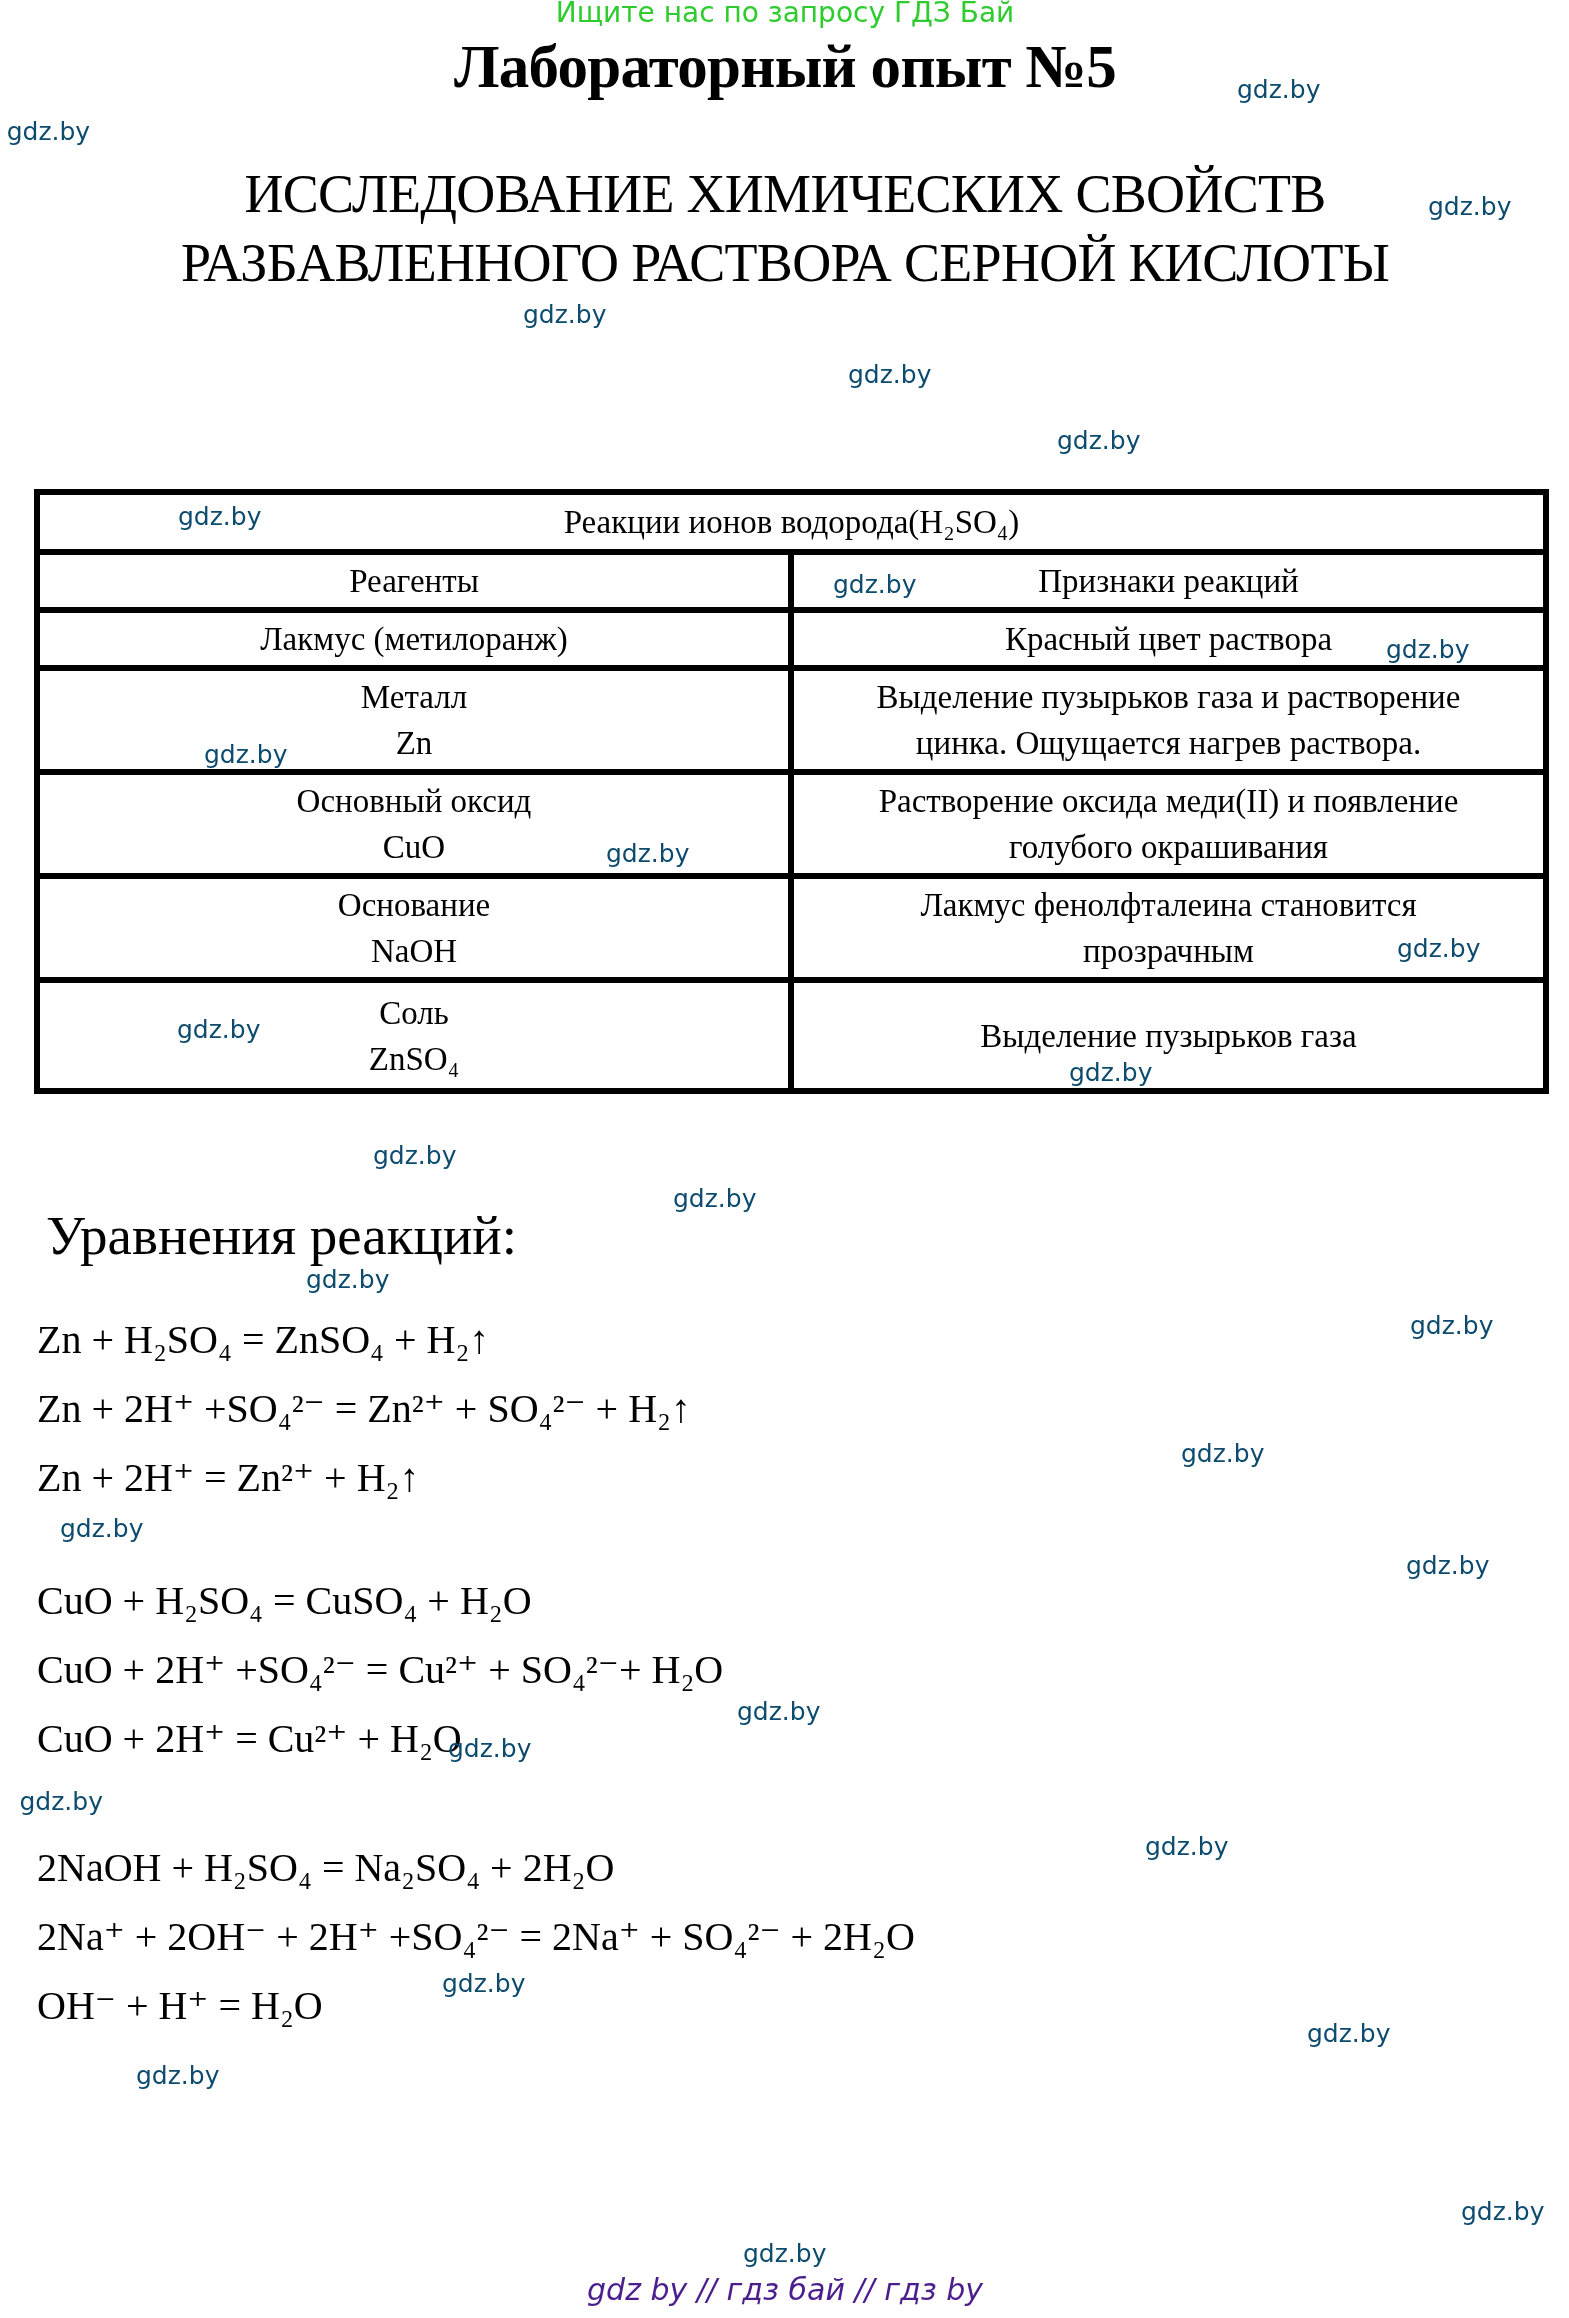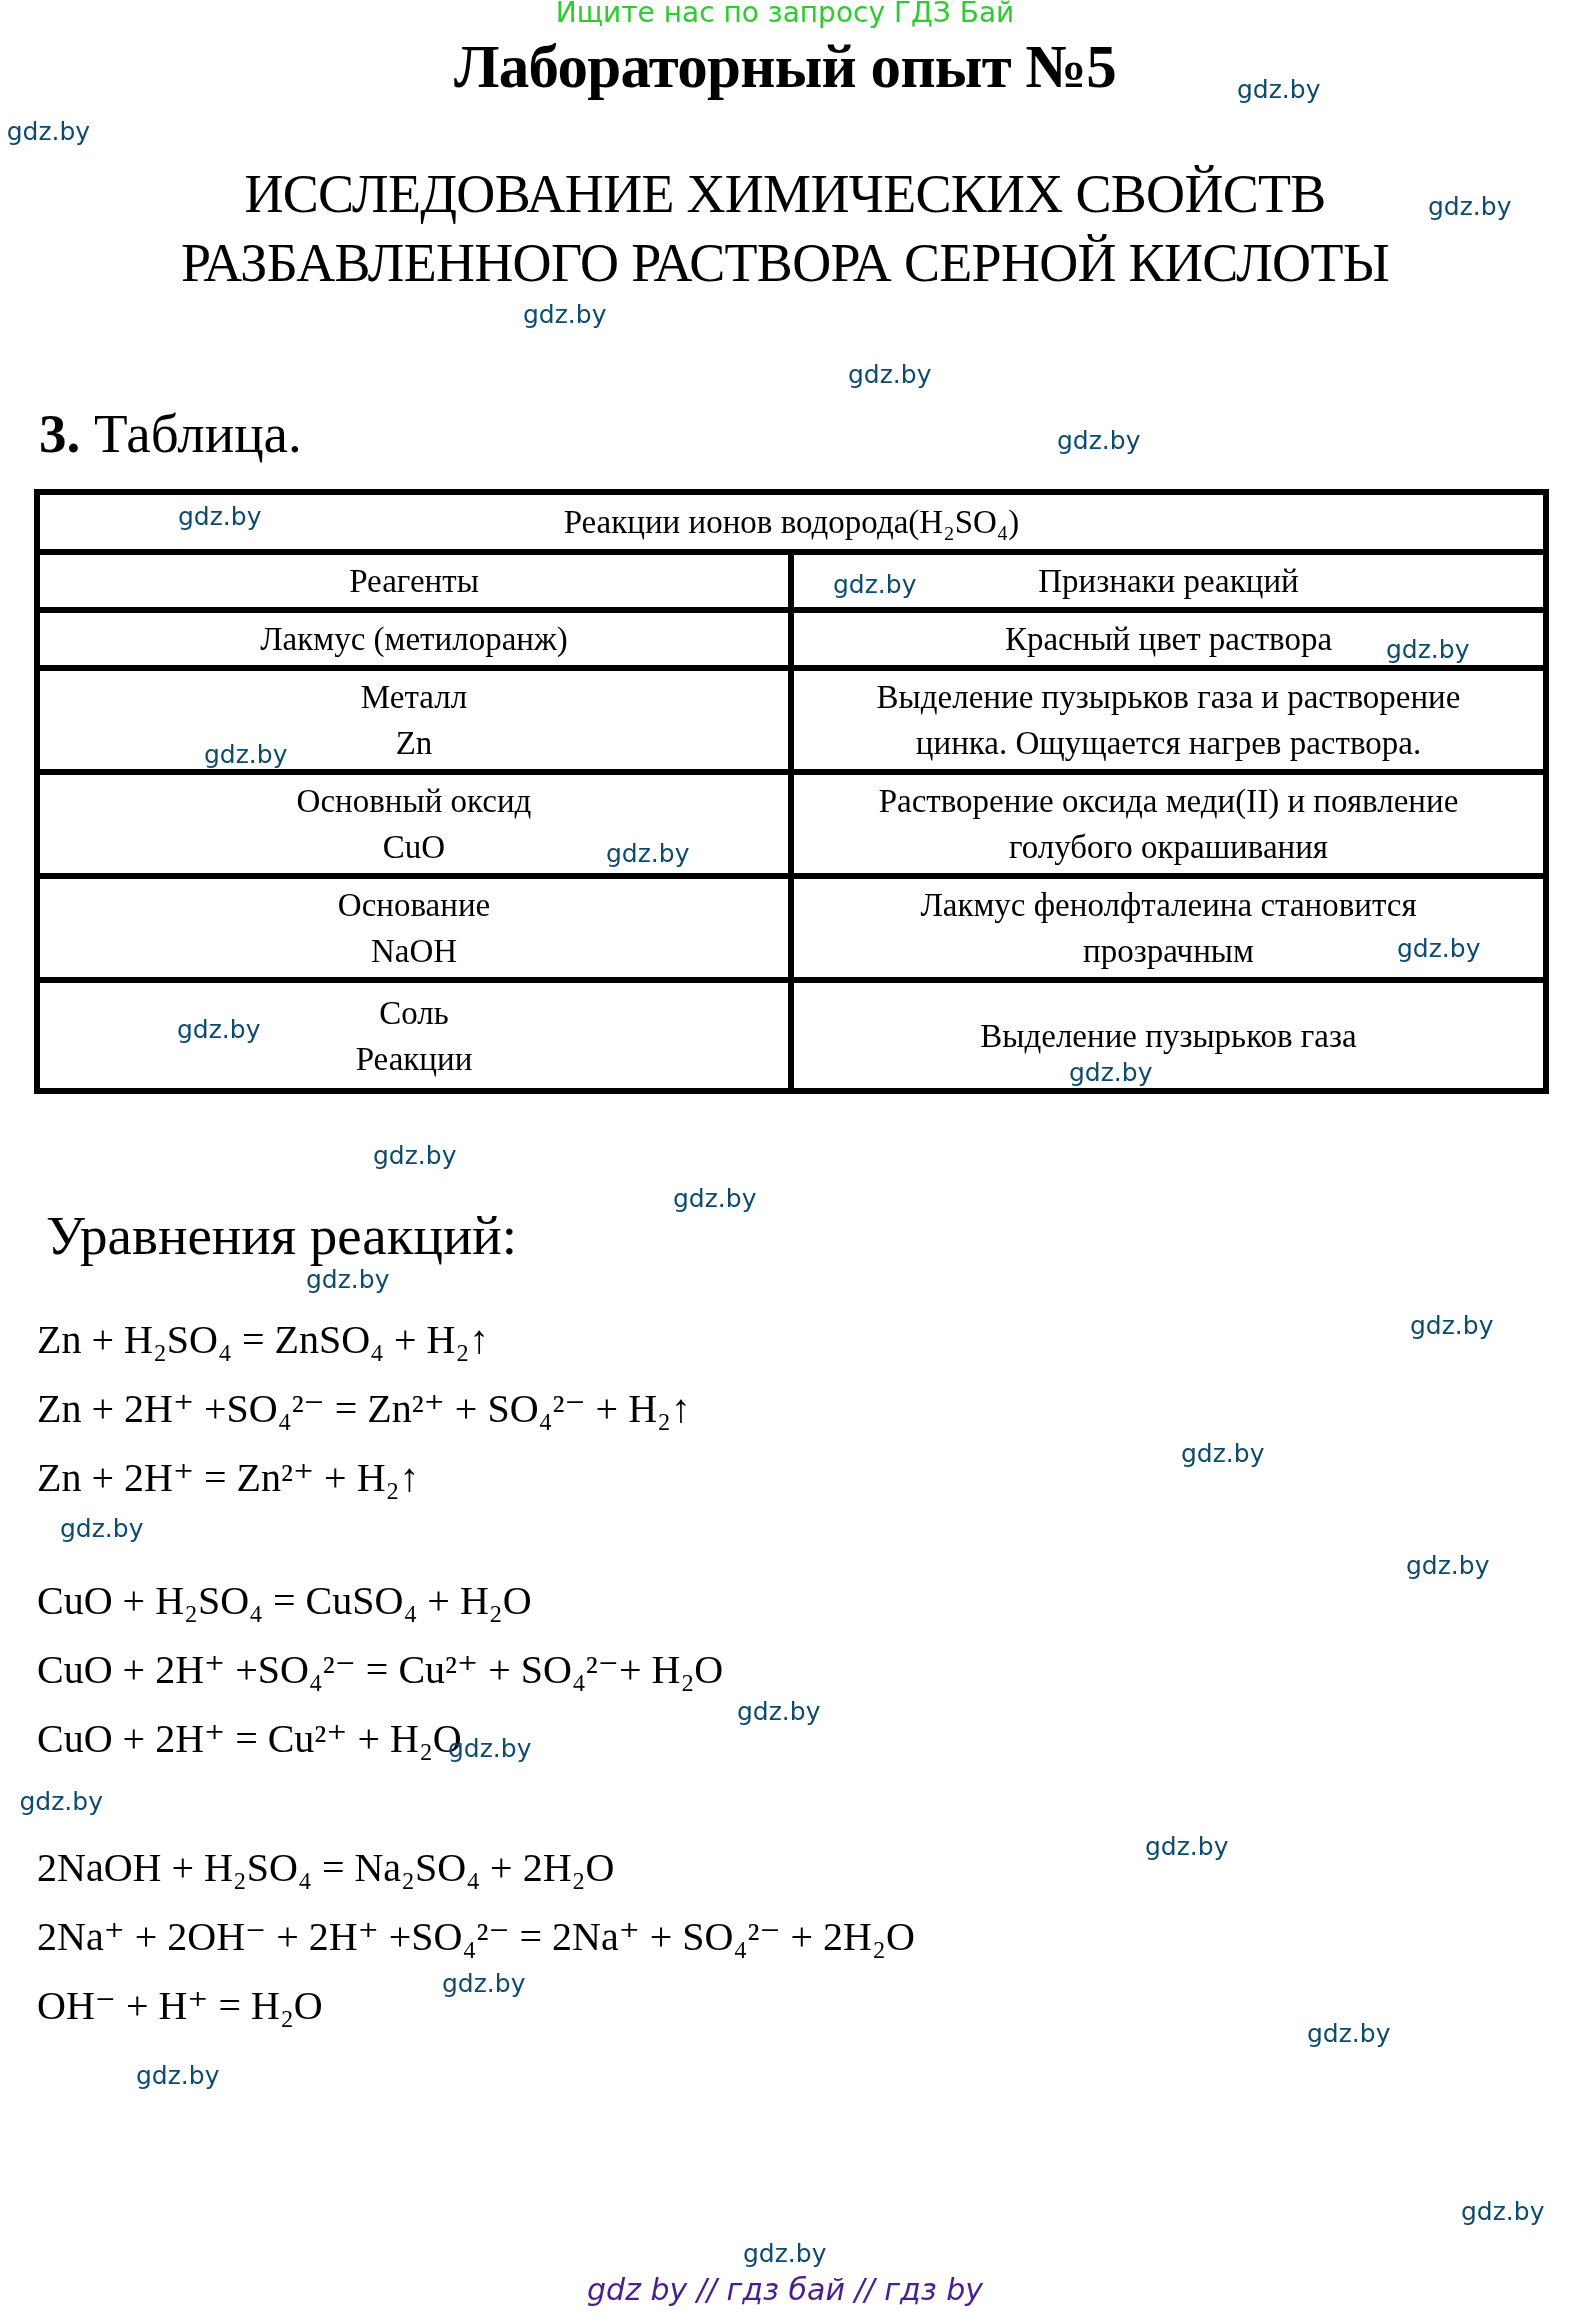--- a/index.html
+++ b/index.html
@@ -50,21 +50,20 @@
 
   <div class="promo">Ищите нас по запросу ГДЗ Бай</div>
 
   <div class="title">Лабораторный опыт №5</div>
 
   <div class="subtitle">
     <div>ИССЛЕДОВАНИЕ ХИМИЧЕСКИХ СВОЙСТВ</div>
     <div>РАЗБАВЛЕННОГО РАСТВОРА СЕРНОЙ КИСЛОТЫ</div>
   </div>
 
-  <div class="section-label"><span class="num">3.</span><span> Таблица.</span></div>
 
   <table class="chem-table">
     <colgroup>
         <col style="width:754px">
         <col style="width:755px">
       </colgroup>
     <tbody>
         <tr class="rh-a">
       <td colspan="2" class="hdr">Реакции ионов водорода(H₂SO₄)</td>
     </tr>
@@ -93,21 +92,21 @@
     <tr class="rh-f">
       <td>
         <div>Основание</div>
         <div>NaOH</div>
       </td>
       <td>Лакмус фенолфталеина становится прозрачным</td>
     </tr>
     <tr class="rh-g">
       <td>
         <div>Соль</div>
-        <div>Реакции</div>
+        <div>ZnSO₄</div>
       </td>
       <td>Выделение пузырьков газа</td>
     </tr>
   </tbody>
     </table>
 
   <div class="eq-heading">Уравнения реакций:</div>
 
   <div class="eq-group g1">
     <div>Zn + H₂SO₄ = ZnSO₄ + H₂↑</div>

